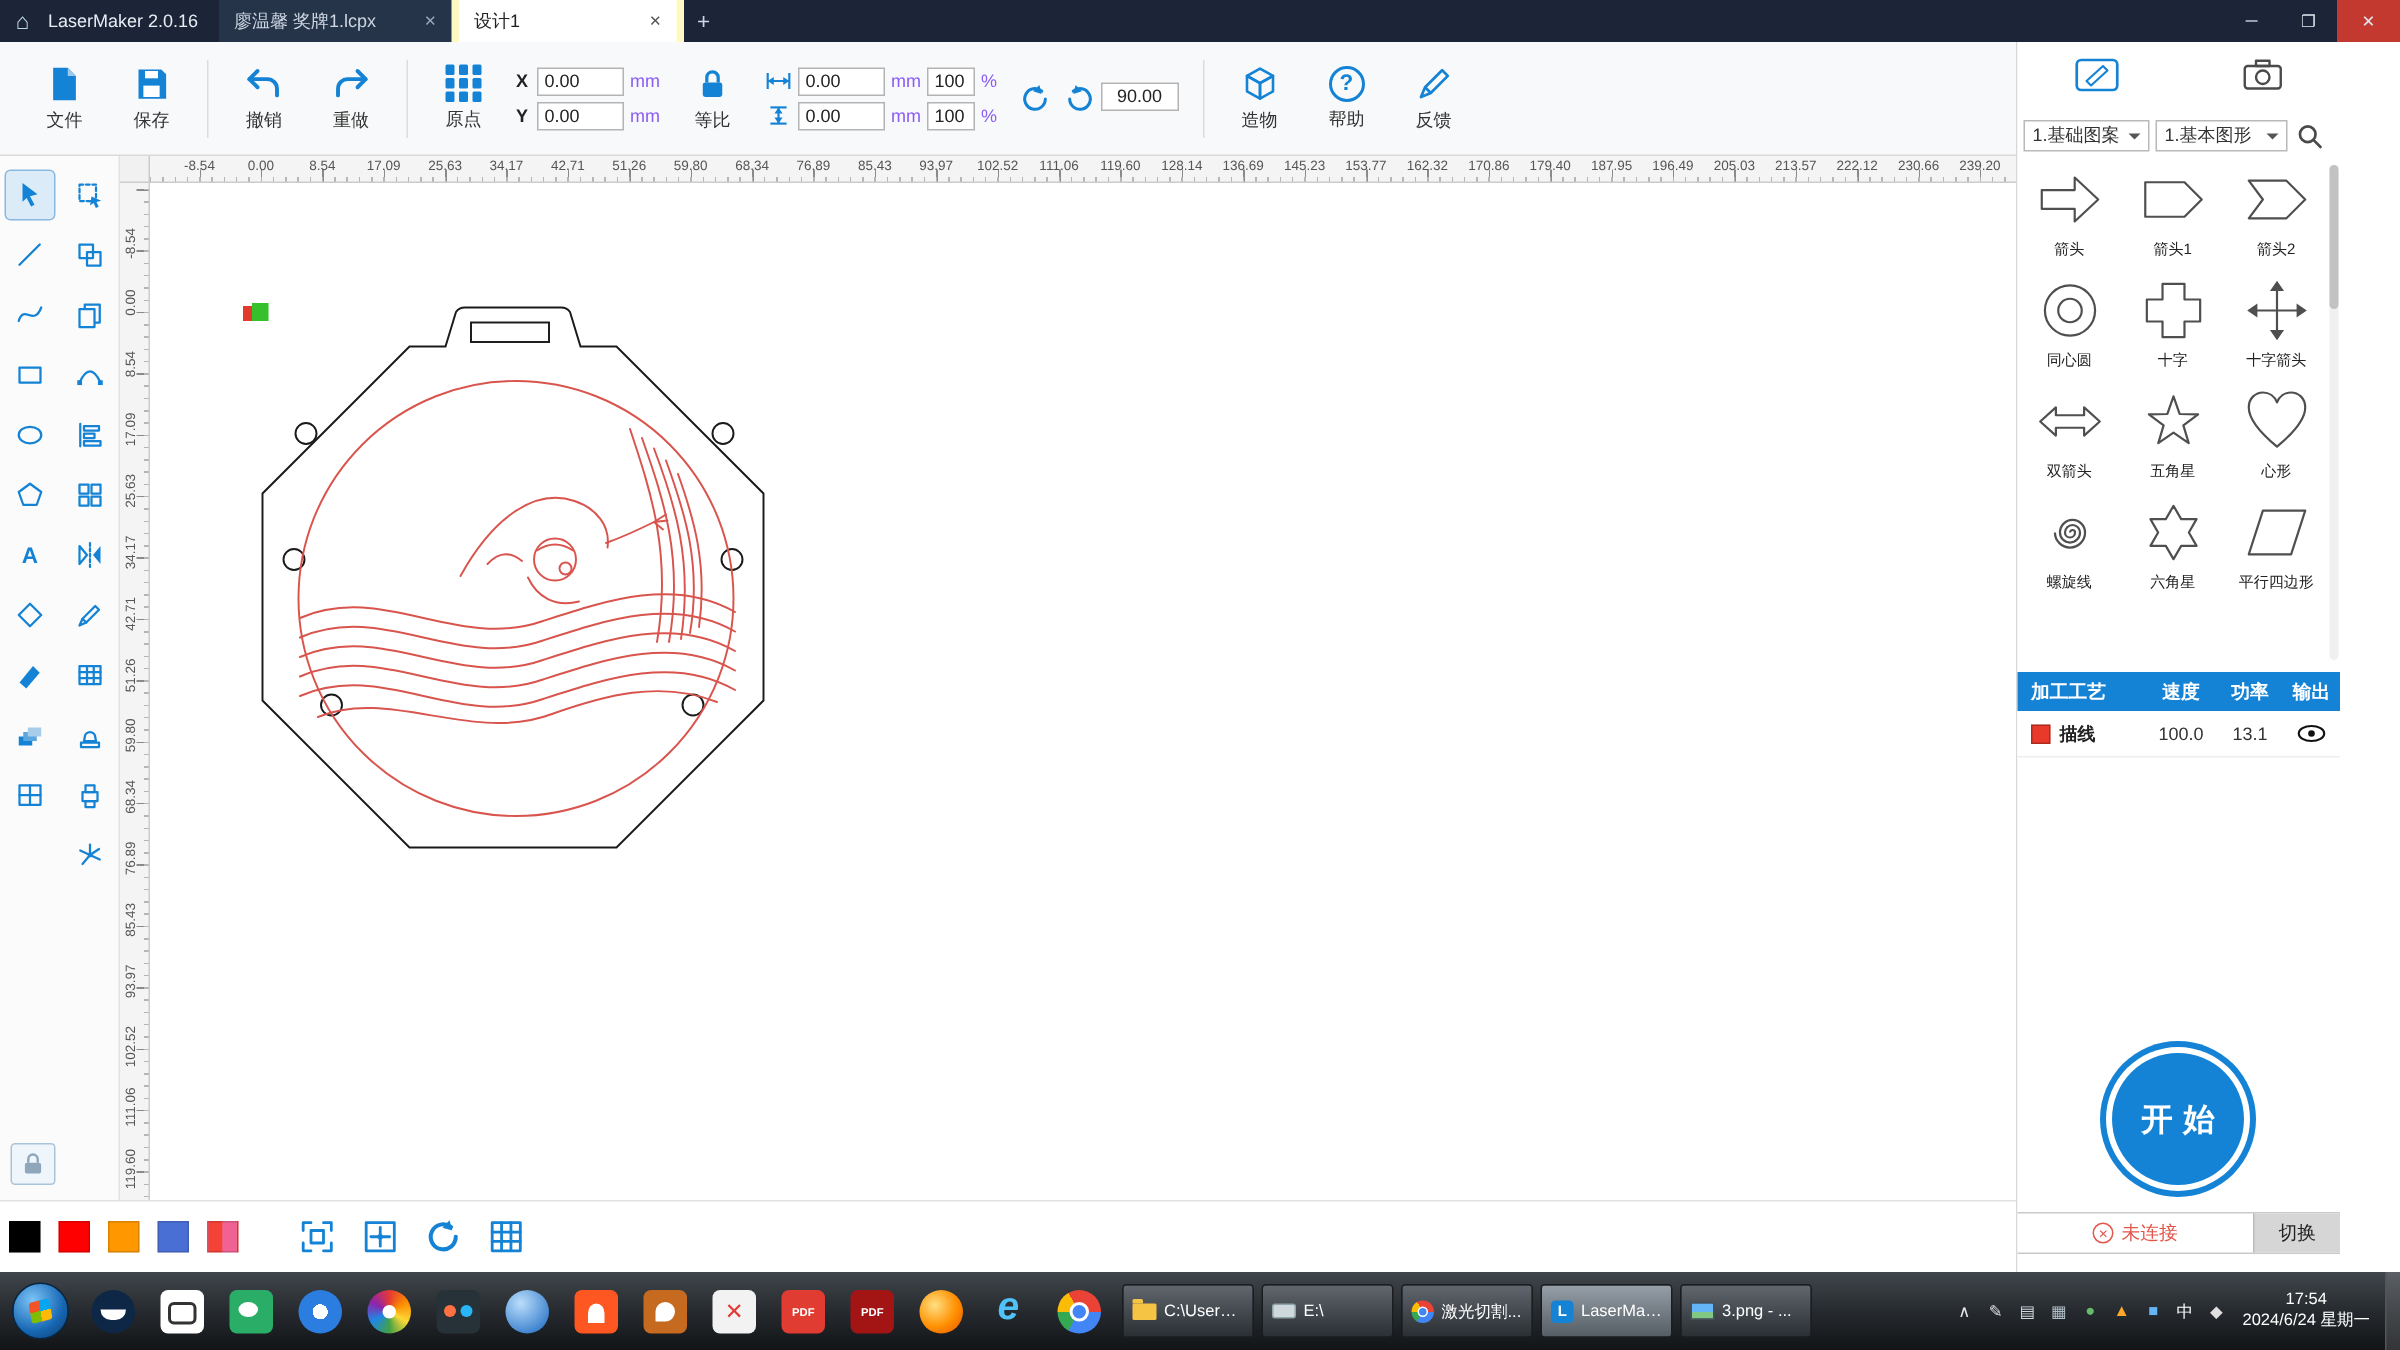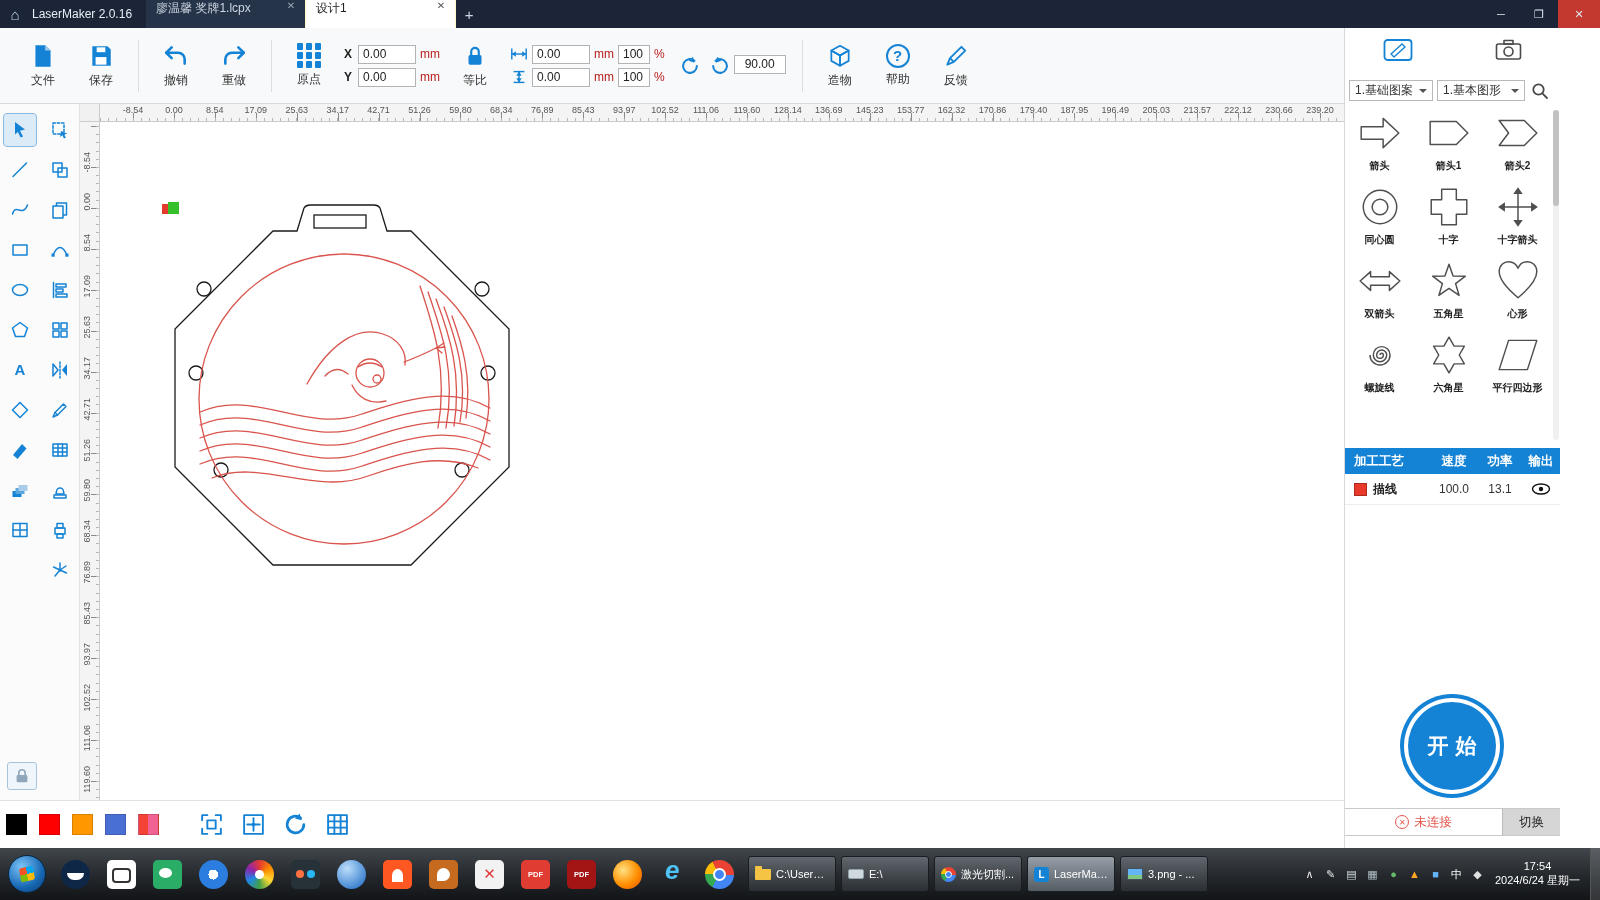--- a/index.html
+++ b/index.html
@@ -4,21 +4,21 @@
 <style>
   * { box-sizing: border-box; margin: 0; padding: 0; }
   html,body { width:1600px; height:900px; overflow:hidden; }
   body { font-family:"Liberation Sans","DejaVu Sans",sans-serif; background:#fff; font-size:12px; color:#333; }
   .app { width:1600px; height:900px; display:flex; flex-direction:column; }
 
   
   .titlebar { height:28px; background:#1b2537; display:flex; align-items:stretch; color:#fff; flex:0 0 auto; }
   .tb-home { width:30px; display:flex; align-items:center; justify-content:center; color:#bcd6ee; font-size:15px; cursor:pointer; }
   .tb-title { display:flex; align-items:center; padding:0 14px 0 2px; font-size:12px; color:#e8edf4; }
-  .tab { display:flex; gap:8px; padding:0 10px; width:160px; background:#26344a; border-right:1px solid #fef9c3; font-size:12px; color:#cdd6e2; }
+  .tab { display:flex; align-items:center; gap:8px; padding:0 10px; width:160px; background:#26344a; border-right:5px solid #fef9c3; font-size:12px; color:#cdd6e2; }
   .tab .tab-label { flex:1; overflow:hidden; white-space:nowrap; text-overflow:ellipsis; }
   .tab.active { background:#ffffff; color:#222; width:150px; }
   .tab-close { font-size:10px; color:#9aa7b8; cursor:pointer; }
   .tab.active .tab-close { color:#555; }
   .tab-add { width:26px; display:flex; align-items:center; justify-content:center; font-size:15px; color:#cdd6e2; cursor:pointer; }
   .tb-spacer { flex:1; }
   .win-btn { width:38px; display:flex; align-items:center; justify-content:center; font-size:11px; color:#dfe6ee; cursor:pointer; }
   .win-btn.close { background:#c3392f; width:42px; }
 
   
@@ -30,21 +30,21 @@
   .tool-item svg { width:26px; height:26px; }
   .tsep { width:1px; height:52px; background:#ddd; margin:0 8px; }
   .origin-grid { width:25px; height:25px; display:grid; grid-template-columns:repeat(3,1fr); grid-template-rows:repeat(3,1fr); gap:2.5px; }
   .origin-grid span { background:#1583d5; border-radius:1px; }
   .xy-group { display:flex; flex-direction:column; gap:4px; margin:0 6px; }
   .xy-row { display:flex; align-items:center; gap:4px; }
   .xy-label { font-weight:bold; color:#222; width:10px; }
   .tinput { display:inline-block; width:58px; height:19px; line-height:17px; border:1px solid #b3b3b3; background:#fff; font-size:12px; padding:0 4px; color:#222; }
   .tinput.small { width:32px; }
   .tinput.rot { width:52px; text-align:center; }
-  .unit { font-size:12px; color:#b91c1c; }
+  .unit { font-size:12px; color:#8b5cf6; }
   .size-ico { width:18px; height:18px; }
   .rot-group { display:flex; flex-direction:row; gap:3px; margin:0 8px; }
   .rot-icons { display:flex; gap:8px; }
   .rot-icons svg { width:22px; height:22px; cursor:pointer; }
   .help-circle { width:24px; height:24px; border:2.5px solid #1583d5; border-radius:50%; color:#1583d5; font-weight:bold; font-size:15px; display:flex; align-items:center; justify-content:center; }
 
   
   .workspace { flex:1; display:flex; min-height:0; }
   .left-tools { width:80px; background:#fbfbfb; border-right:1px solid #e3e3e3; padding-top:10px; position:relative; flex:0 0 auto; }
   .lt-grid { display:grid; grid-template-columns:40px 40px; justify-items:center; row-gap:8px; }
@@ -92,21 +92,21 @@
   .dropdown { display:flex; align-items:center; height:21px; border:1px solid #b9b9b9; background:#fff; font-size:12px; padding:0 5px; gap:5px; cursor:pointer; }
   .dropdown.d1 { width:84px; }
   .dropdown.d2 { width:88px; }
   .dropdown .dd-label { flex:1; overflow:hidden; white-space:nowrap; }
   .dd-caret { width:0; height:0; border:4px solid transparent; border-top-color:#555; margin-top:4px; }
   .search-ico { margin-left:2px; cursor:pointer; }
 
   .shape-grid { position:absolute; top:82px; left:0; width:207px; display:grid; grid-template-columns:repeat(3,1fr); row-gap:11px; }
   .shape-cell { display:flex; flex-direction:column; align-items:center; cursor:pointer; }
   .shape-cell svg { width:46px; height:46px; stroke:#4f4f4f; fill:none; stroke-width:1.4; stroke-linejoin:round; }
-  .shape-label { font-size:10px; color:#222; margin-top:3px; font-weight:bold;text-align:center; }
+  .shape-label { font-size:10px; color:#222; margin-top:3px; font-weight:normal;text-align:center; }
   .shape-scrollbar { position:absolute; top:82px; left:208px; width:6px; height:330px; background:#f0f0f0; border-radius:3px; }
   .shape-scrollbar .thumb { width:6px; height:96px; background:#c2c2c2; border-radius:3px; cursor:pointer; }
 
   .process-table { position:absolute; top:420px; left:0; width:215px; font-size:12px; }
   .pt-header { height:26px; background:#1583d5; color:#fff; font-weight:bold; display:flex; align-items:center; font-size:12.5px; }
   .pt-row { height:31px; display:flex; align-items:center; border-bottom:1px solid #ededed; background:#fff; cursor:pointer; }
   .pc1 { width:85px; padding-left:9px; display:flex; align-items:center; gap:6px; }
   .pc2 { width:48px; text-align:center; }
   .pc3 { width:44px; text-align:center; }
   .pc4 { width:38px; display:flex; justify-content:center; }

